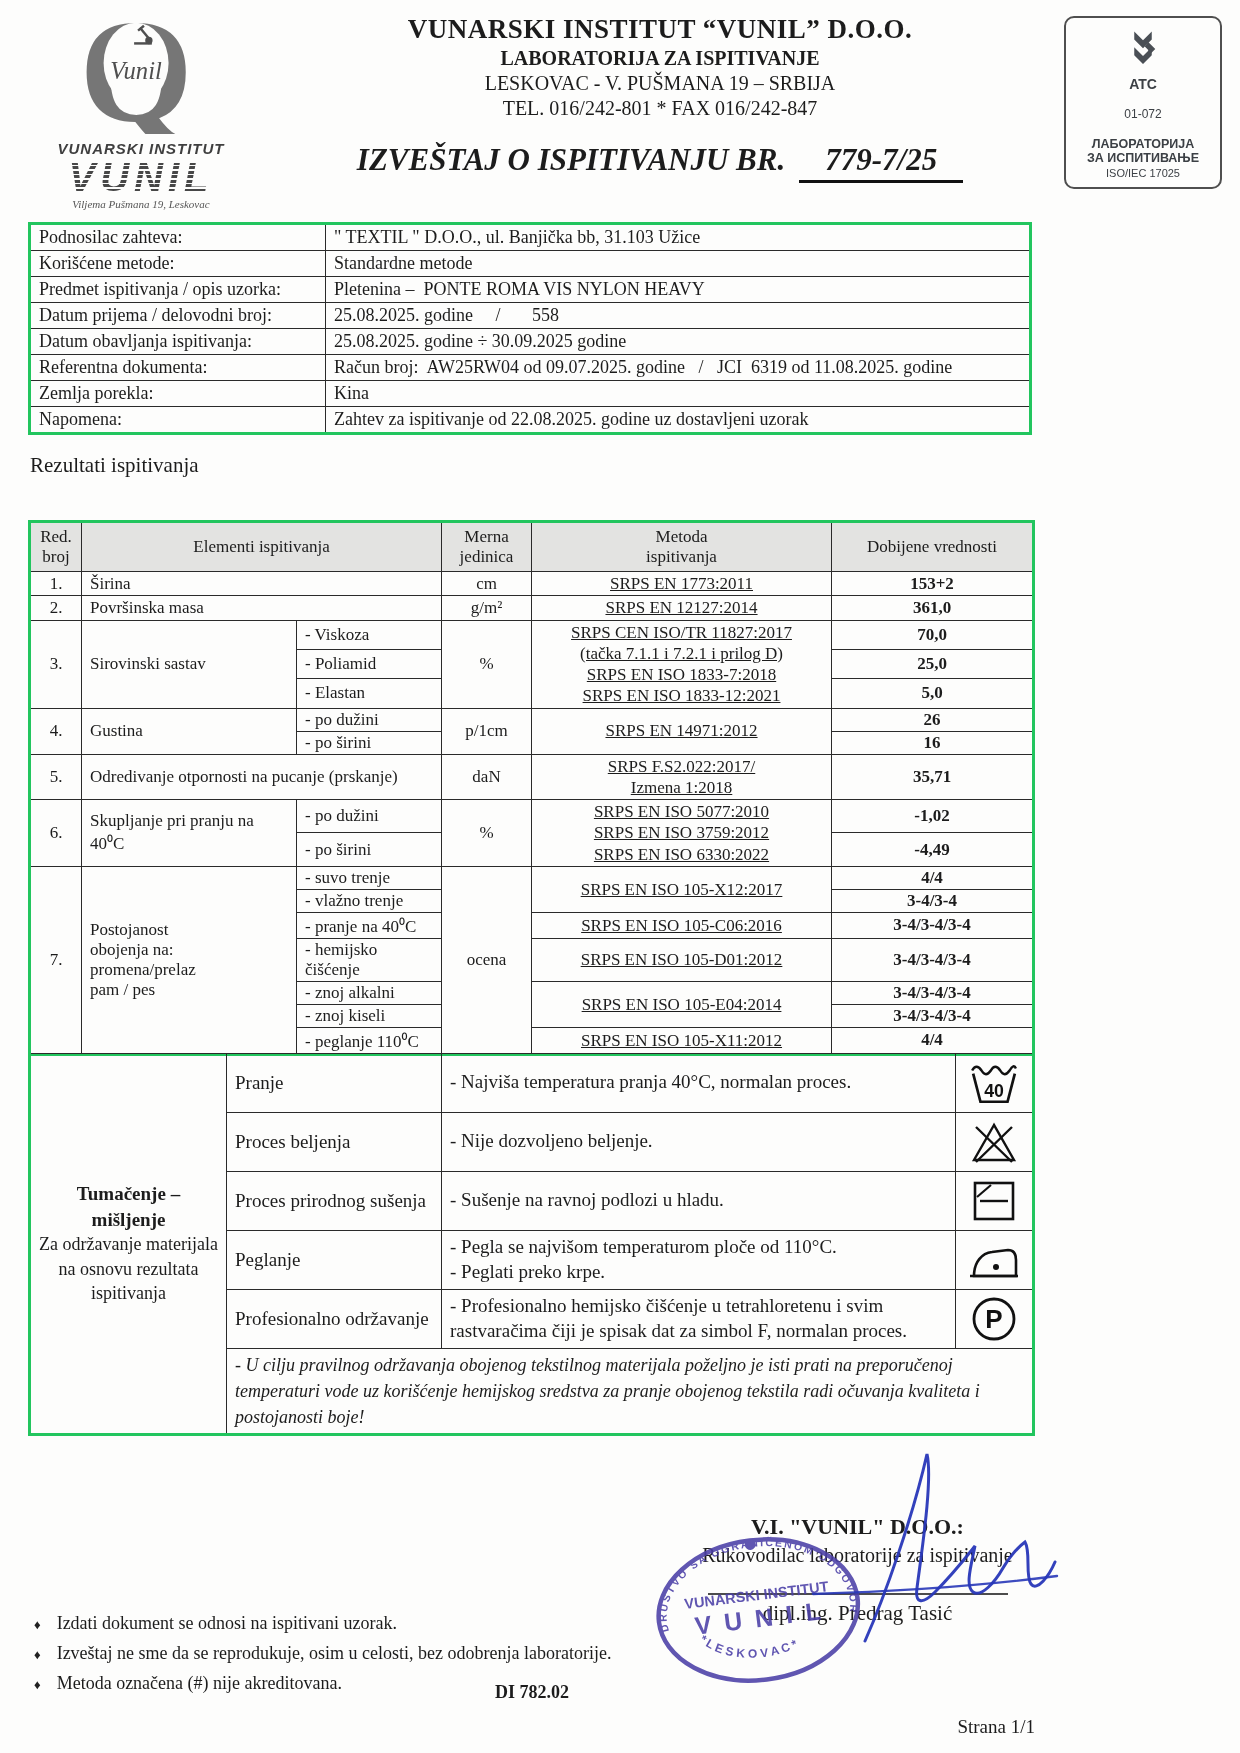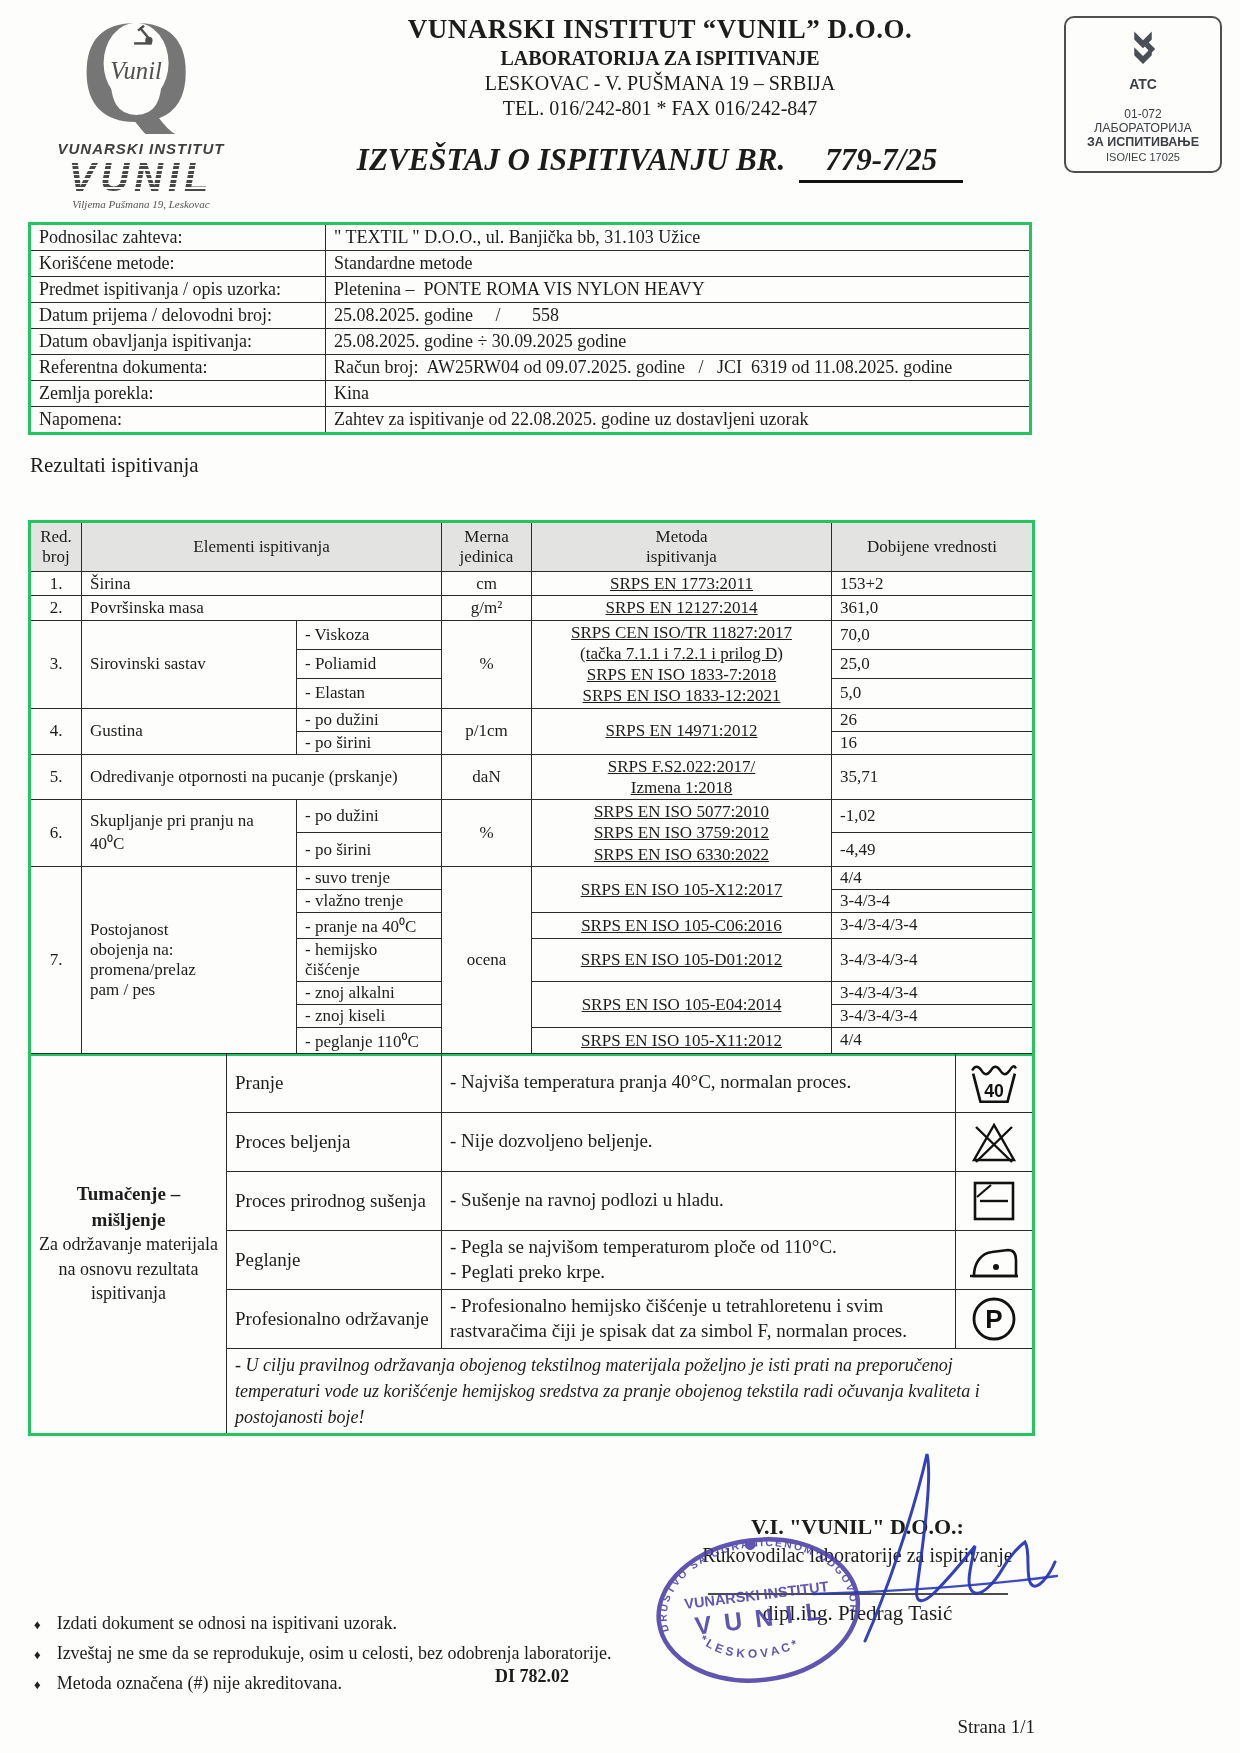--- a/index.html
+++ b/index.html
@@ -12,21 +12,21 @@
   .atc-col{width:158px;padding-top:10px;}
   .org-name{font-size:27px;font-weight:bold;letter-spacing:.5px;}
   .lab-line{font-size:20px;font-weight:bold;margin-top:2px;}
   .addr-line,.tel-line{font-size:20px;margin-top:2px;}
   .report-line{margin-top:22px;font-size:31px;font-weight:bold;font-style:italic;}
   .report-number{display:inline-block;border-bottom:3px solid #111;padding:0 26px 2px 26px;margin-left:14px;}
   .atc-box{border:2px solid #4f4f4f;border-radius:10px;text-align:center;padding:10px 6px 8px 6px;
            font-family:"Liberation Sans",sans-serif;color:#3c4045;}
   .atc-name{font-size:14px;font-weight:bold;margin-top:2px;}
   .atc-code{font-size:12px;margin-top:15px;}
-  .atc-l1{font-size:12.5px;font-weight:normal;}
+  .atc-l1{font-size:12.5px;font-weight:bold;margin-top:16px;}
   .atc-l2{font-size:12.5px;font-weight:bold;}
   .atc-l3{font-size:11px;margin-top:2px;}
   .inst-label{font-family:"Liberation Sans",sans-serif;font-weight:bold;font-style:italic;
               font-size:15px;letter-spacing:1px;color:#3f3f3f;margin-top:2px;}
   .wordmark-wrap{margin-top:0;}
   .wordmark{position:relative;display:inline-block;font-family:"Liberation Sans",sans-serif;
             font-weight:bold;font-style:italic;font-size:40px;letter-spacing:5px;color:#474747;line-height:1;}
   .wordmark::after{content:"";position:absolute;left:-5px;right:-5px;top:5px;bottom:3px;
             background:repeating-linear-gradient(180deg,rgba(255,255,255,0) 0 3px,#fdfdfc 3px 4.5px);}
   .logo-addr{font-size:11px;font-style:italic;color:#555;margin-top:1px;}
@@ -39,21 +39,21 @@
   .info-label{width:278px;}
   .section-heading{font-size:21px;margin:18px 0 0 30px;}
   .results-table{margin-top:42px;font-size:17px;}
   .results-table th{background:#e3e3e1;font-weight:normal;text-align:center;white-space:pre-line;
                     font-size:17px;padding:4px 4px;}
   .c-num{text-align:center;}
   .c-elem{text-align:left;padding-left:14px;}
   .c-sub{text-align:left;padding-left:10px;}
   .c-unit{text-align:center;margin-top:8px;}
   .c-method{text-align:center;white-space:pre-line;line-height:1.25;text-decoration:underline;}
-  .c-val{}
+  .c-val{text-align:center;font-weight:bold;}
   .preline{white-space:pre-line;}
   .prewrap{white-space:pre-wrap;}
   
   .care-table{margin-top:-3px;font-size:19px;border-top:none;}
   .care-left{text-align:center;font-size:18px;line-height:1.35;vertical-align:middle;}
   .care-left b{font-size:19px;}
   .care-proc{padding-left:12px;}
   .care-desc{padding-left:14px;white-space:pre-line;line-height:1.3;}
   .care-sym{text-align:center;padding:2px;}
   .care-row td{height:56px;}
@@ -64,21 +64,21 @@
   .sig-block{position:absolute;left:655px;top:78px;width:405px;text-align:center;}
   .sig-company{font-size:22px;font-weight:bold;}
   .sig-role{font-size:20px;margin-top:4px;}
   .sig-line{height:26px;border-bottom:2px solid #4c4c4c;width:300px;margin:0 auto;}
   .sig-name{font-size:21px;margin-top:6px;}
   .stamp{position:absolute;left:640px;top:88px;transform:rotate(-7deg);opacity:.88;}
   .sig-stroke{position:absolute;left:805px;top:0px;}
   .bullets{position:absolute;left:34px;top:168px;font-size:18px;}
   .bullet-item{margin-top:9px;display:flex;align-items:baseline;}
   .bullet-glyph{font-size:13px;margin-right:16px;color:#222;}
-  .doc-code{position:absolute;left:0;width:1064px;text-align:center;top:230px;font-size:18px;font-weight:bold;}
+  .doc-code{position:absolute;left:0;width:1064px;text-align:center;top:246px;font-size:18px;font-weight:bold;}
   .page-num{position:absolute;right:205px;top:280px;font-size:19px;}
 </style>
 </head>
 <body>
 
 <div class="page">
 
   <div class="header">
     <div class="logo-col">
       <svg width="168" height="128" viewBox="0 0 170 130">

